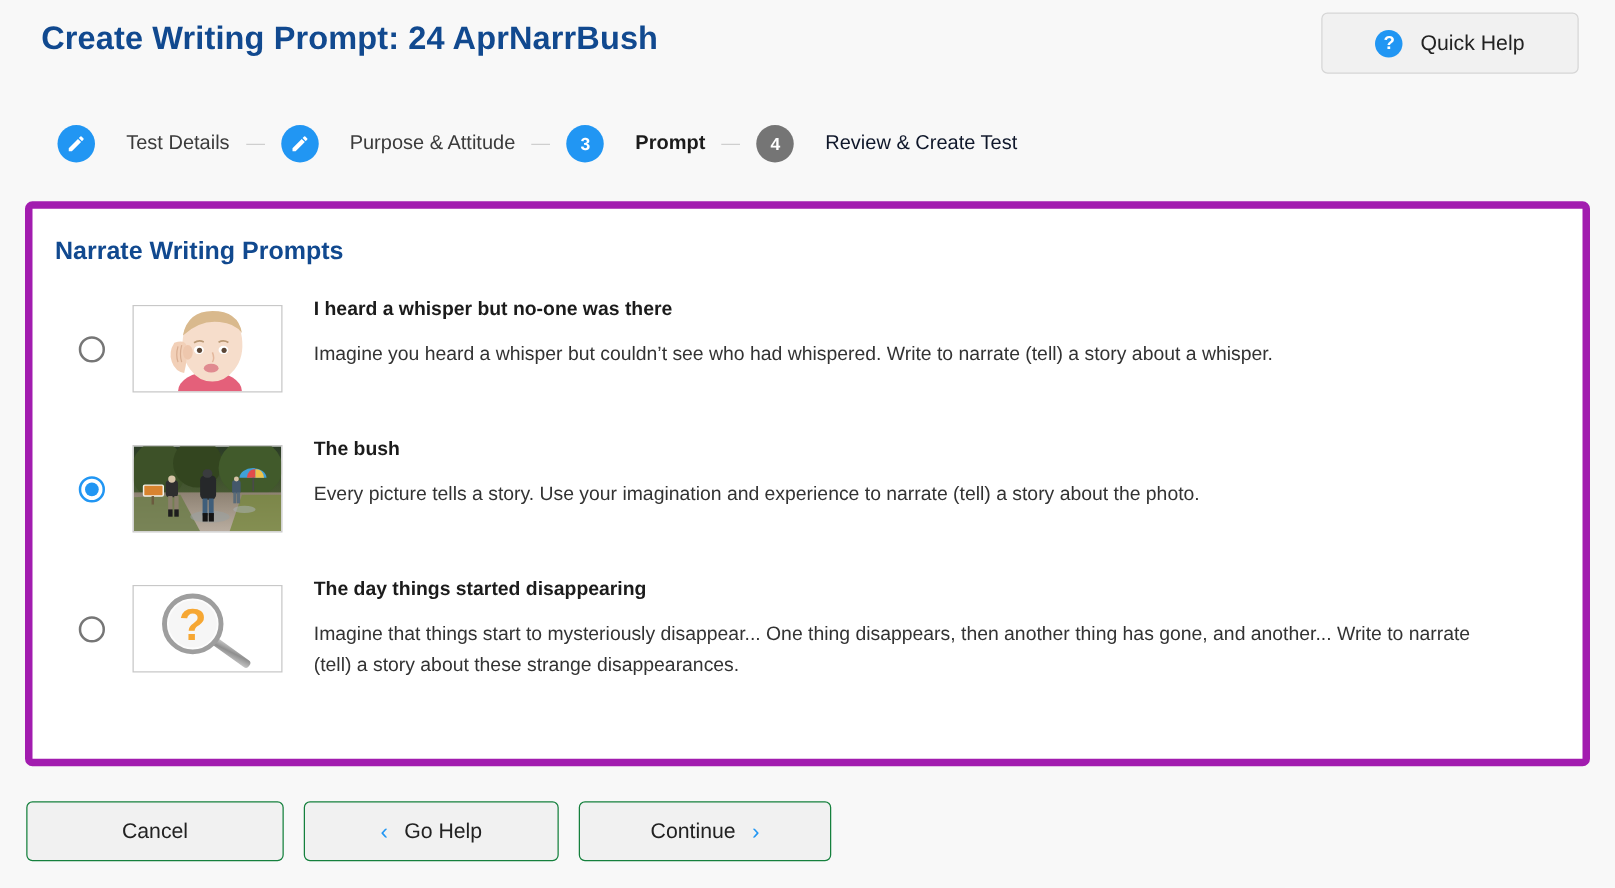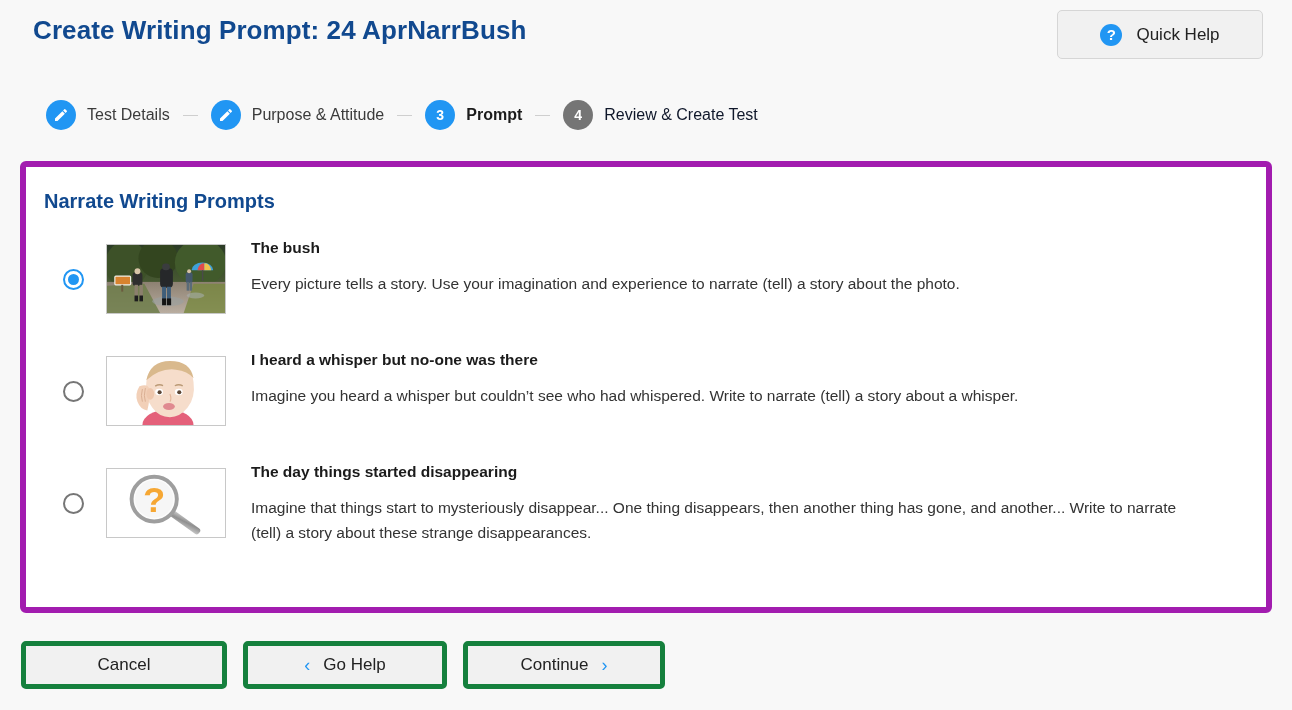--- a/index.html
+++ b/index.html
@@ -38,21 +38,21 @@
     font-size: 15px; font-weight: 700; line-height: 22px;
     text-align: center; flex: none;
   }
   .quick-help-label { font-size: 17px; color: #222; }
 
   
   .stepper {
     position: absolute; left: 46px; top: 100px;
     display: flex; align-items: center;
   }
-  .step { display: flex; align-items: center; gap: 11px; }
+  .step { display: flex; align-items: center; gap: 25px; }
   .step-circle {
     width: 30px; height: 30px; border-radius: 50%;
     display: flex; align-items: center; justify-content: center;
     flex: none;
     font-size: 14px; font-weight: 700; color: #fff;
   }
   .step-circle.done { background: #2196f3; }
   .step-circle.active { background: #2196f3; }
   .step-circle.todo { background: #757575; }
   .step-label { font-size: 16px; color: #3b3b3b; white-space: nowrap; }
@@ -125,21 +125,21 @@
   }
 
   
   .footer {
     position: absolute; left: 21px; top: 641px;
     display: flex; gap: 16px;
   }
   .btn {
     height: 48px;
     background: #f1f1f1;
-    border: 5px solid #15803d;
+    border: 1px solid #15803d;
     border-radius: 5px;
     display: flex; align-items: center; justify-content: center;
     gap: 13px;
     font-size: 17px; color: #222;
     cursor: pointer;
     padding: 0 20px;
   }
   .btn-cancel { width: 206px; }
   .btn-back { width: 204px; }
   .btn-continue { width: 202px; }
@@ -194,20 +194,53 @@
       <span class="step-circle todo">4</span>
       <span class="step-label todo">Review &amp; Create Test</span>
     </div>
 
   </div>
 
   <div class="card">
     <div class="card-title">Narrate Writing Prompts</div>
 
     <div class="options">
+
+      <div class="option">
+        <div class="radio-wrap">
+          <span class="radio"></span>
+        </div>
+        <div class="thumb-wrap">
+          <div class="thumb">
+            <svg viewBox="0 0 120 70" preserveAspectRatio="none" aria-hidden="true">
+              <rect x="0" y="0" width="120" height="70" fill="#ffffff"></rect>
+              <ellipse cx="62" cy="70" rx="26" ry="16" fill="#e4607a"></ellipse>
+              <path d="M40 26 q2 -20 24 -20 q22 0 24 20 q2 16 -6 26 q-8 10 -18 10 q-11 0 -18 -10 q-8 -10 -6 -26 z" fill="#f6ddcb"></path>
+              <path d="M40 24 q4 -20 24 -20 q21 0 24 18 q-6 -8 -18 -9 q-16 -2 -30 11 z" fill="#d9b98d"></path>
+              <ellipse cx="53" cy="36" rx="4" ry="3.4" fill="#ffffff"></ellipse>
+              <ellipse cx="53.5" cy="36.3" rx="2.1" ry="2.1" fill="#5b4636"></ellipse>
+              <ellipse cx="73" cy="36" rx="4" ry="3.4" fill="#ffffff"></ellipse>
+              <ellipse cx="73.5" cy="36.3" rx="2.1" ry="2.1" fill="#5b4636"></ellipse>
+              <path d="M49 30 q4 -2.5 8 -0.6" stroke="#bb9a76" stroke-width="1.4" fill="none"></path>
+              <path d="M69 29.6 q4 -2.2 8 0.2" stroke="#bb9a76" stroke-width="1.4" fill="none"></path>
+              <path d="M64 38 q2 5 0 8" stroke="#e3b79c" stroke-width="1.2" fill="none"></path>
+              <ellipse cx="63" cy="51" rx="6" ry="3.6" fill="#e08a90"></ellipse>
+
+              <path d="M33 30 q-5 8 -2 16 q3 8 10 9 q3 -12 2 -22 q-1 -6 -10 -3 z" fill="#f2d0b8"></path>
+              <path d="M36 33 q-2 7 0 13" stroke="#d9ae92" stroke-width="1" fill="none"></path>
+              <path d="M39 32 q-2 8 0 14" stroke="#d9ae92" stroke-width="1" fill="none"></path>
+              <ellipse cx="44" cy="38" rx="4" ry="6" fill="#eec7ad"></ellipse>
+            </svg>
+          </div>
+        </div>
+        <div class="opt-text">
+          <div class="opt-title">I heard a whisper but no-one was there</div>
+          <div class="opt-desc">Imagine you heard a whisper but couldn’t see who had whispered. Write to narrate (tell) a story about a whisper.</div>
+        </div>
+      </div>
 
       <div class="option">
         <div class="radio-wrap">
           <span class="radio checked"></span>
         </div>
         <div class="thumb-wrap">
           <div class="thumb">
             <svg viewBox="0 0 120 70" preserveAspectRatio="none" aria-hidden="true">
               <defs>
                 <linearGradient id="sky1" x1="0" y1="0" x2="0" y2="1">
@@ -266,53 +299,20 @@
       </div>
 
       <div class="option">
         <div class="radio-wrap">
           <span class="radio"></span>
         </div>
         <div class="thumb-wrap">
           <div class="thumb">
             <svg viewBox="0 0 120 70" preserveAspectRatio="none" aria-hidden="true">
               <rect x="0" y="0" width="120" height="70" fill="#ffffff"></rect>
-              <ellipse cx="62" cy="70" rx="26" ry="16" fill="#e4607a"></ellipse>
-              <path d="M40 26 q2 -20 24 -20 q22 0 24 20 q2 16 -6 26 q-8 10 -18 10 q-11 0 -18 -10 q-8 -10 -6 -26 z" fill="#f6ddcb"></path>
-              <path d="M40 24 q4 -20 24 -20 q21 0 24 18 q-6 -8 -18 -9 q-16 -2 -30 11 z" fill="#d9b98d"></path>
-              <ellipse cx="53" cy="36" rx="4" ry="3.4" fill="#ffffff"></ellipse>
-              <ellipse cx="53.5" cy="36.3" rx="2.1" ry="2.1" fill="#5b4636"></ellipse>
-              <ellipse cx="73" cy="36" rx="4" ry="3.4" fill="#ffffff"></ellipse>
-              <ellipse cx="73.5" cy="36.3" rx="2.1" ry="2.1" fill="#5b4636"></ellipse>
-              <path d="M49 30 q4 -2.5 8 -0.6" stroke="#bb9a76" stroke-width="1.4" fill="none"></path>
-              <path d="M69 29.6 q4 -2.2 8 0.2" stroke="#bb9a76" stroke-width="1.4" fill="none"></path>
-              <path d="M64 38 q2 5 0 8" stroke="#e3b79c" stroke-width="1.2" fill="none"></path>
-              <ellipse cx="63" cy="51" rx="6" ry="3.6" fill="#e08a90"></ellipse>
-
-              <path d="M33 30 q-5 8 -2 16 q3 8 10 9 q3 -12 2 -22 q-1 -6 -10 -3 z" fill="#f2d0b8"></path>
-              <path d="M36 33 q-2 7 0 13" stroke="#d9ae92" stroke-width="1" fill="none"></path>
-              <path d="M39 32 q-2 8 0 14" stroke="#d9ae92" stroke-width="1" fill="none"></path>
-              <ellipse cx="44" cy="38" rx="4" ry="6" fill="#eec7ad"></ellipse>
-            </svg>
-          </div>
-        </div>
-        <div class="opt-text">
-          <div class="opt-title">I heard a whisper but no-one was there</div>
-          <div class="opt-desc">Imagine you heard a whisper but couldn’t see who had whispered. Write to narrate (tell) a story about a whisper.</div>
-        </div>
-      </div>
-
-      <div class="option">
-        <div class="radio-wrap">
-          <span class="radio"></span>
-        </div>
-        <div class="thumb-wrap">
-          <div class="thumb">
-            <svg viewBox="0 0 120 70" preserveAspectRatio="none" aria-hidden="true">
-              <rect x="0" y="0" width="120" height="70" fill="#ffffff"></rect>
               <defs>
                 <linearGradient id="handle3" x1="0" y1="0" x2="1" y2="1">
                   <stop offset="0%" stop-color="#d7d7d7"></stop>
                     <stop offset="50%" stop-color="#8f8f8f"></stop>
                     <stop offset="100%" stop-color="#c9c9c9"></stop>
                 </linearGradient>
               </defs>
               <rect x="62" y="38" width="42" height="7" rx="3" fill="url(#handle3)" transform="rotate(36 62 38)"></rect>
               <circle cx="48" cy="31" r="23" fill="#fcfcfc" stroke="#9e9e9e" stroke-width="4"></circle>
               <circle cx="48" cy="31" r="19.5" fill="#f4f4f4" opacity=".7"></circle>

